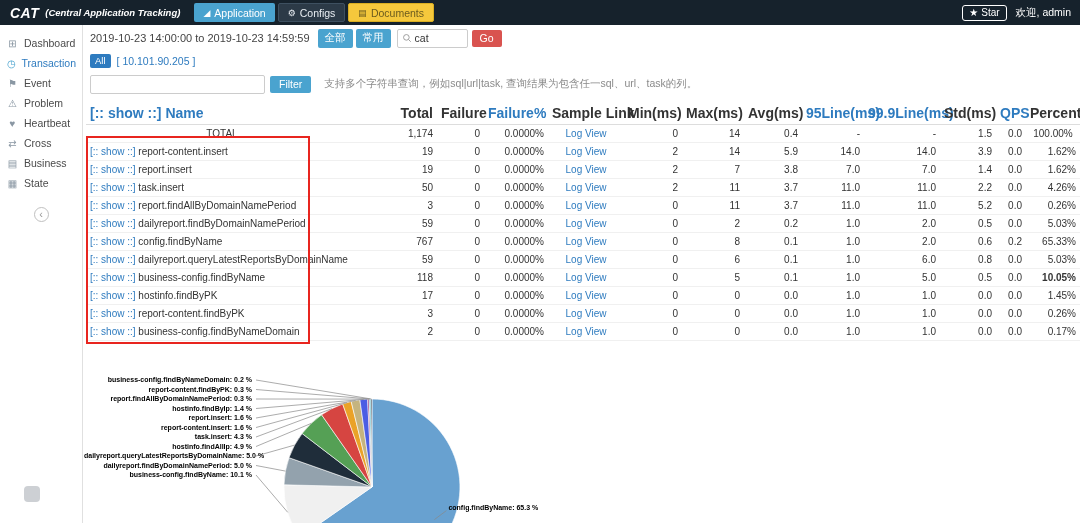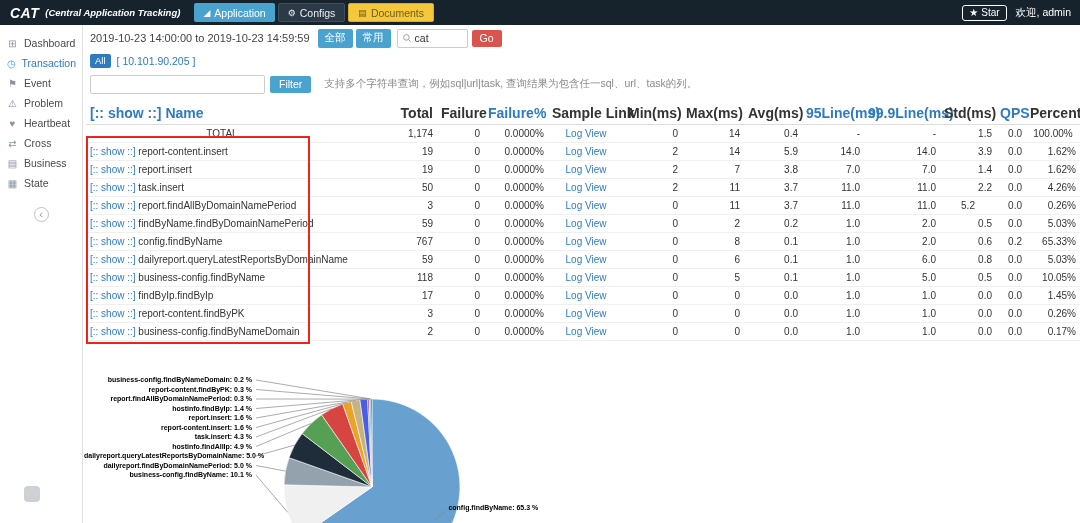--- a/index.html
+++ b/index.html
@@ -260,26 +260,26 @@
           <td><a class="show-link" href="#">[:: show ::]</a> <span class="name-text">report.findAllByDomainNamePeriod</span></td>
           <td style="text-align: right;">3</td>
           <td style="text-align: right;">0</td>
           <td style="text-align: right;">0.0000%</td>
           <td style="text-align: center;"><a class="logview" href="#">Log View</a></td>
           <td style="text-align: right;">0</td>
           <td style="text-align: right;">11</td>
           <td style="text-align: right;">3.7</td>
           <td style="text-align: right;">11.0</td>
           <td style="text-align: right;">11.0</td>
-          <td style="text-align: center;">5.2</td>
+          <td style="text-align: right;">5.2</td>
           <td style="text-align: right;">0.0</td>
           <td style="text-align: right;">0.26%</td>
         </tr>
         <tr>
-          <td><a class="show-link" href="#">[:: show ::]</a> <span class="name-text">findByName.findByDomainNamePeriod</span></td>
+          <td><a class="show-link" href="#">[:: show ::]</a> <span class="name-text">dailyreport.findByDomainNamePeriod</span></td>
           <td style="text-align: right;">59</td>
           <td style="text-align: right;">0</td>
           <td style="text-align: right;">0.0000%</td>
           <td style="text-align: center;"><a class="logview" href="#">Log View</a></td>
           <td style="text-align: right;">0</td>
           <td style="text-align: right;">2</td>
           <td style="text-align: right;">0.2</td>
           <td style="text-align: right;">1.0</td>
           <td style="text-align: right;">2.0</td>
           <td style="text-align: right;">0.5</td>
@@ -322,24 +322,24 @@
           <td style="text-align: right;">0</td>
           <td style="text-align: right;">0.0000%</td>
           <td style="text-align: center;"><a class="logview" href="#">Log View</a></td>
           <td style="text-align: right;">0</td>
           <td style="text-align: right;">5</td>
           <td style="text-align: right;">0.1</td>
           <td style="text-align: right;">1.0</td>
           <td style="text-align: right;">5.0</td>
           <td style="text-align: right;">0.5</td>
           <td style="text-align: right;">0.0</td>
-          <td style="text-align: right;">10.05%</td>
-        </tr>
-        <tr>
-          <td><a class="show-link" href="#">[:: show ::]</a> <span class="name-text">findByIp.findByIp</span></td>
+          <td style="text-align: right; font-weight: bold;">10.05%</td>
+        </tr>
+        <tr>
+          <td><a class="show-link" href="#">[:: show ::]</a> <span class="name-text">hostinfo.findByPK</span></td>
           <td style="text-align: right;">17</td>
           <td style="text-align: right;">0</td>
           <td style="text-align: right;">0.0000%</td>
           <td style="text-align: center;"><a class="logview" href="#">Log View</a></td>
           <td style="text-align: right;">0</td>
           <td style="text-align: right;">0</td>
           <td style="text-align: right;">0.0</td>
           <td style="text-align: right;">1.0</td>
           <td style="text-align: right;">1.0</td>
           <td style="text-align: right;">0.0</td>

